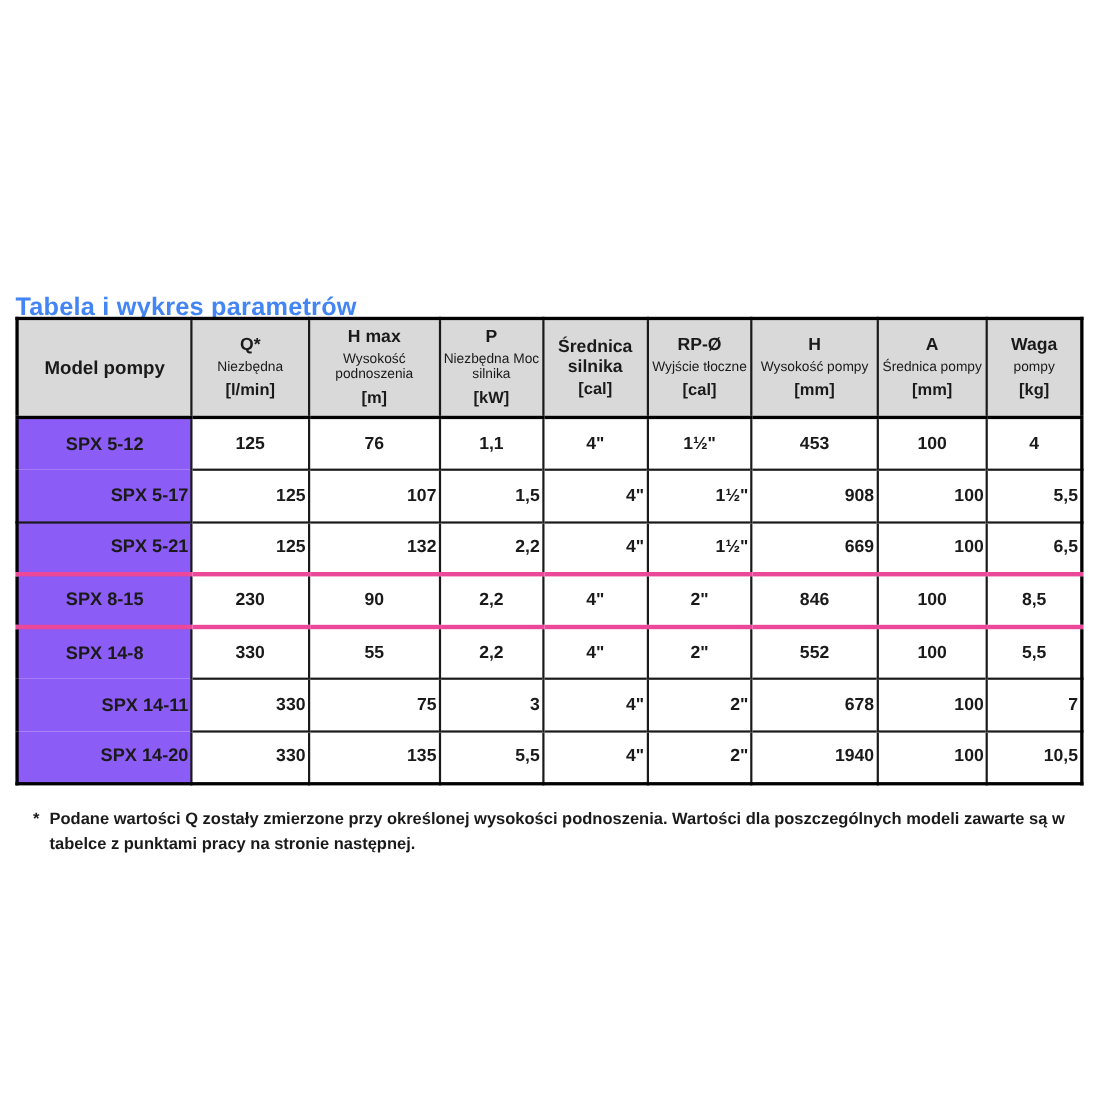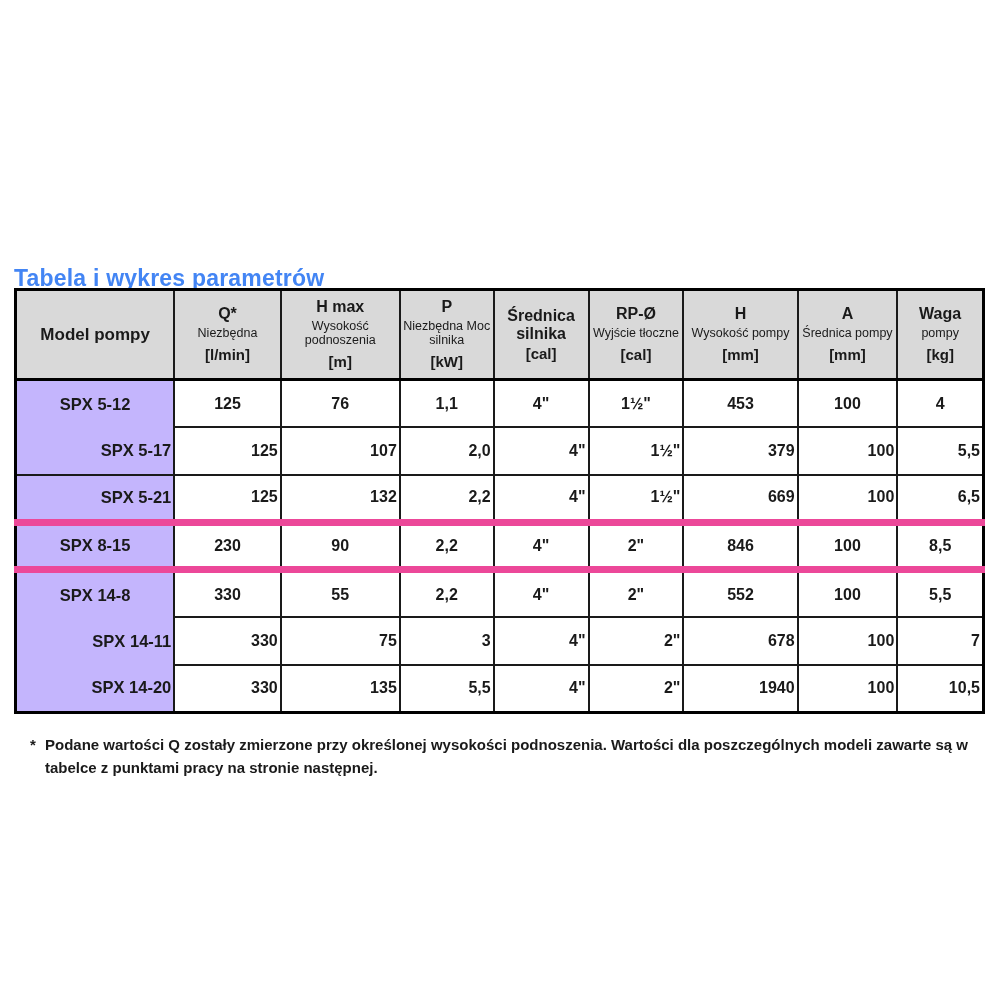--- a/index.html
+++ b/index.html
@@ -22,24 +22,24 @@
   tbody tr { height: 42px; }
 
   .hcell { display: flex; flex-direction: column; align-items: center; justify-content: center; }
   .h-symbol { font-size: 16px; font-weight: 700; line-height: 1.15; }
   .h-sub { font-size: 12.5px; font-weight: 400; line-height: 1.15; margin-top: 2px; }
   .h-unit { font-size: 15px; font-weight: 700; line-height: 1.1; margin-top: 7px; }
   .h-unit:empty, .h-sub:empty { display: none; }
   th.model-h .h-symbol { font-size: 17px; }
 
   td { font-size: 16px; font-weight: 700; }
-  td.model-cell { background: #c4b5fd; font-size: 16.5px; }
+  td.model-cell { background: #8b5cf6; font-size: 16.5px; }
 
   tr.sep-thin td { border-top: 2px solid #1a1a1a; text-align: right; }
-  tr.sep-thick td { border-top: 7px solid #ec4899; }
+  tr.sep-thick td { border-top: 4px solid #ec4899; }
   tr.nomodel td.model-cell { border-top: none; }
 
   .footnote {
     position: absolute; left: 30px; top: 733px; width: 952px;
     display: flex; font-size: 15px; font-weight: 700; line-height: 23px;
   }
   .footnote .star { width: 15px; flex: 0 0 auto; }
 </style>
 </head>
 <body>
@@ -133,24 +133,24 @@
         <td>4"</td>
         <td>1½"</td>
         <td>453</td>
         <td>100</td>
         <td>4</td>
       </tr>
       <tr class="sep-thin nomodel">
         <td class="model-cell">SPX 5-17</td>
         <td>125</td>
         <td>107</td>
-        <td>2,0</td>
+        <td>1,5</td>
         <td>4"</td>
         <td>1½"</td>
-        <td>379</td>
+        <td>908</td>
         <td>100</td>
         <td>5,5</td>
       </tr>
       <tr class="sep-thin">
         <td class="model-cell">SPX 5-21</td>
         <td>125</td>
         <td>132</td>
         <td>2,2</td>
         <td>4"</td>
         <td>1½"</td>

